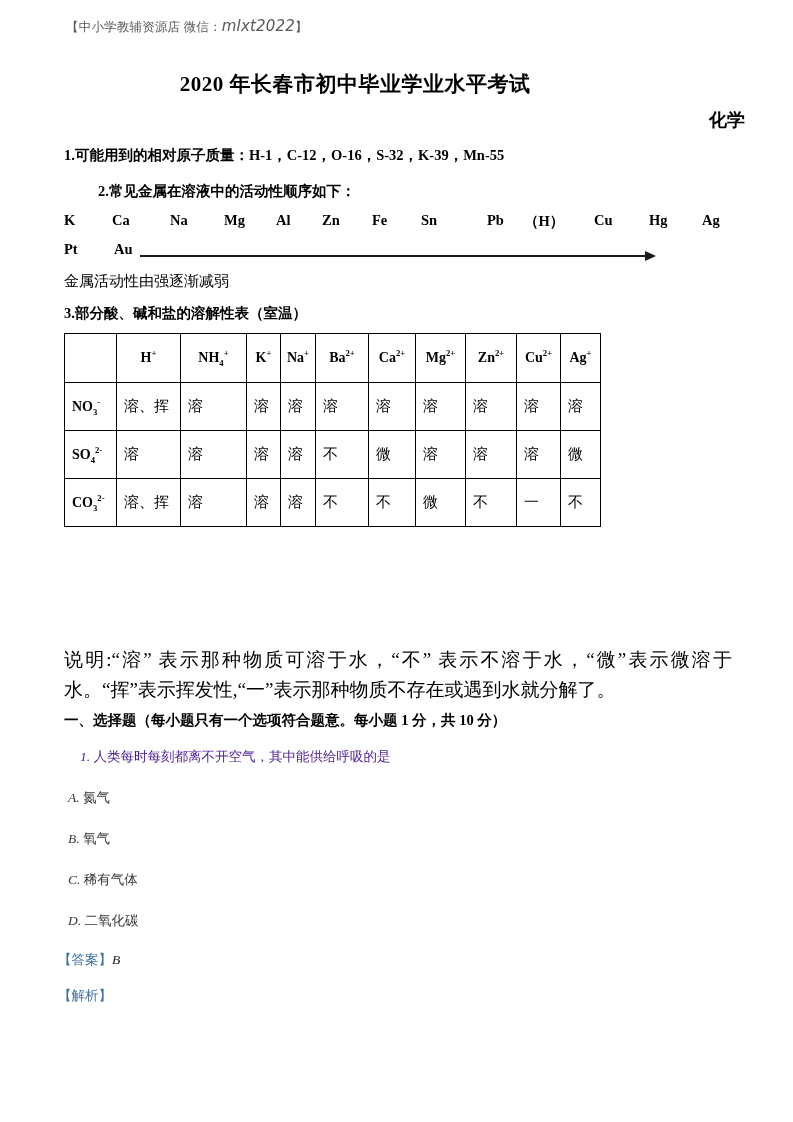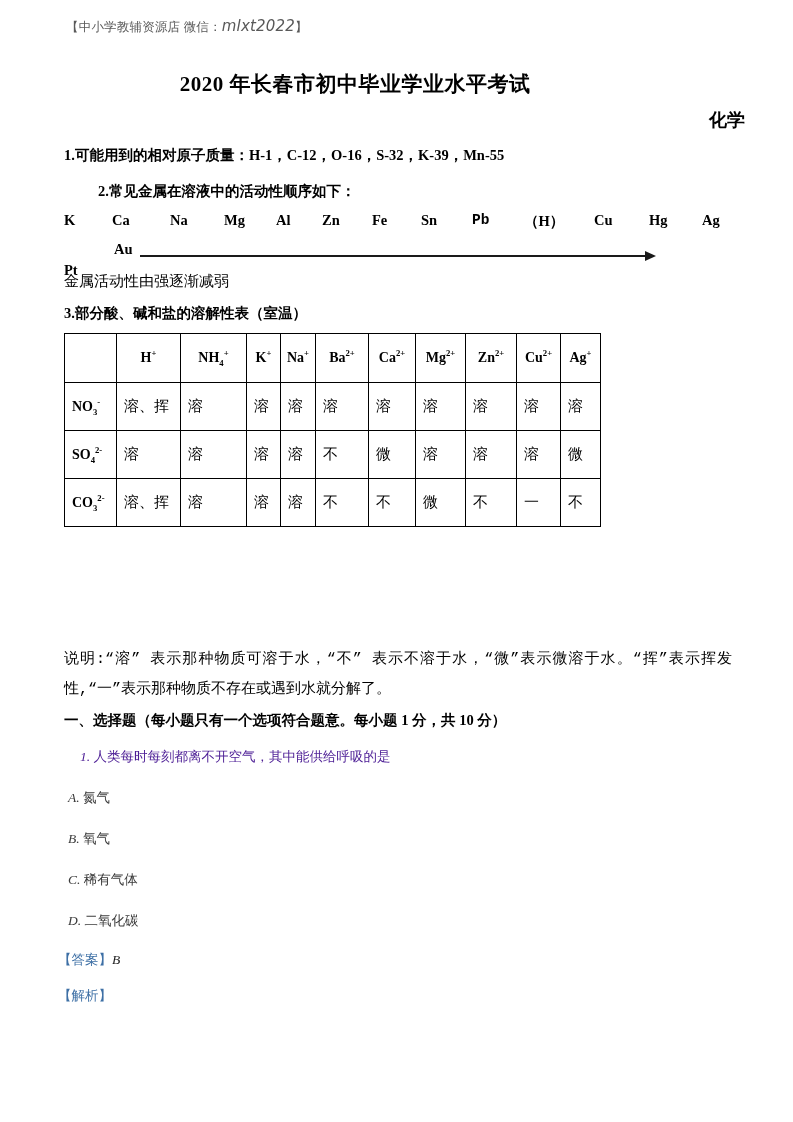--- a/index.html
+++ b/index.html
@@ -187,24 +187,23 @@
   .col-i { width: 51px; }
   .col-j { width: 44px; }
   .col-k { width: 40px; }
 
   
   .legend {
     position: absolute;
     left: 64px;
     top: 645px;
     width: 668px;
-    font-size: 15px;
+    font-size: 19px;
     line-height: 30px;
     text-align: justify;
-    font-family: Liberation Mono, monospace;
   }
 
   
   .section-heading {
     position: absolute;
     left: 64px;
     top: 711px;
     font-size: 14.5px;
     font-weight: bold;
     white-space: nowrap;
@@ -276,29 +275,29 @@
 
   <div class="metals-row">
       <span style="left: 0px;">K</span>
       <span style="left: 48px;">Ca</span>
       <span style="left: 106px;">Na</span>
       <span style="left: 160px;">Mg</span>
       <span style="left: 212px;">Al</span>
       <span style="left: 258px;">Zn</span>
       <span style="left: 308px;">Fe</span>
       <span style="left: 357px;">Sn</span>
-      <span style="left: 408px; font-family: Liberation Mono, monospace;">Pb</span>
+      <span style="left: 423px;">Pb</span>
       <span style="left: 460px;">（H）</span>
       <span style="left: 530px;">Cu</span>
       <span style="left: 585px;">Hg</span>
       <span style="left: 638px;">Ag</span>
     </div>
   <div class="metals-row2">
       <span class="m" style="left: 50px;">Au</span>
-      <span class="m" style="left: 0px; margin-top: 21px;">Pt</span>
+      <span class="m" style="left: 0px;">Pt</span>
     <div class="arrow-wrap">
       <div class="arrow-line"></div>
       <div class="arrow-head"></div>
     </div>
   </div>
 
   <div class="series-caption">金属活动性由强逐渐减弱</div>
 
   <div class="note note-3">3.部分酸、碱和盐的溶解性表（室温）</div>
 

